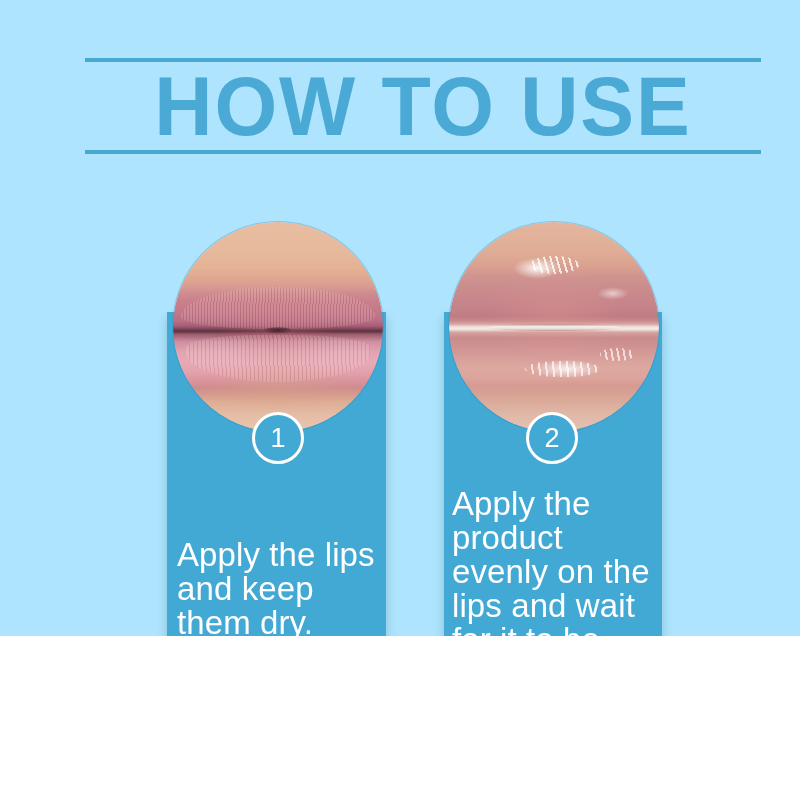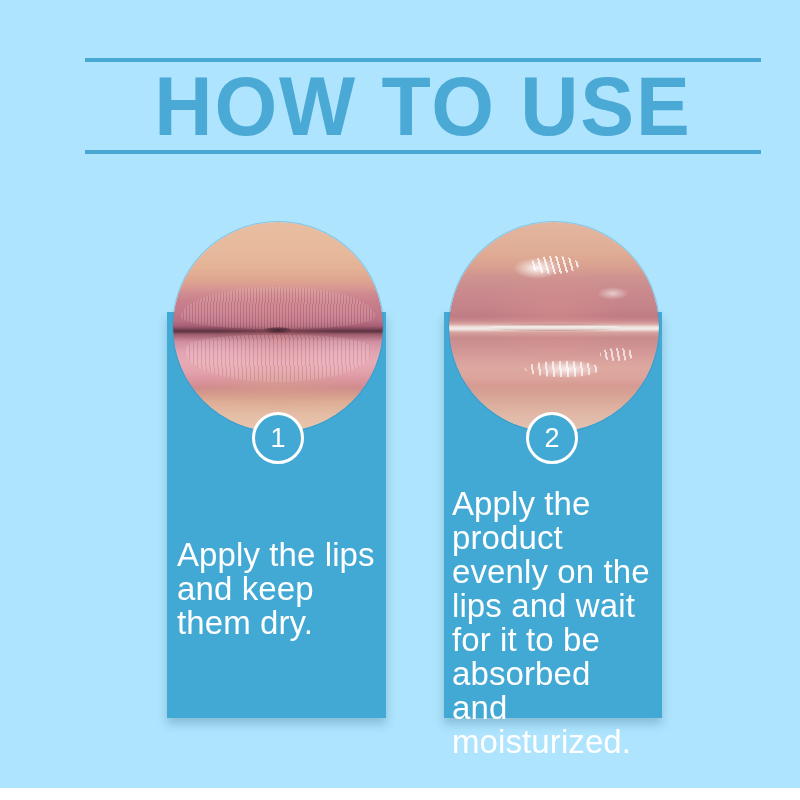--- a/index.html
+++ b/index.html
@@ -9,21 +9,21 @@
   body {
     width: 800px;
     height: 800px;
     overflow: hidden;
     font-family: "Liberation Sans", sans-serif;
   }
 
   #poster {
     position: relative;
     width: 800px;
-    height: 788px;
+    height: 636px;
     background: #aee4fd;
     overflow: hidden;
   }
 
   
   #header {
     position: absolute;
     left: 85px;
     top: 58px;
     width: 676px;

